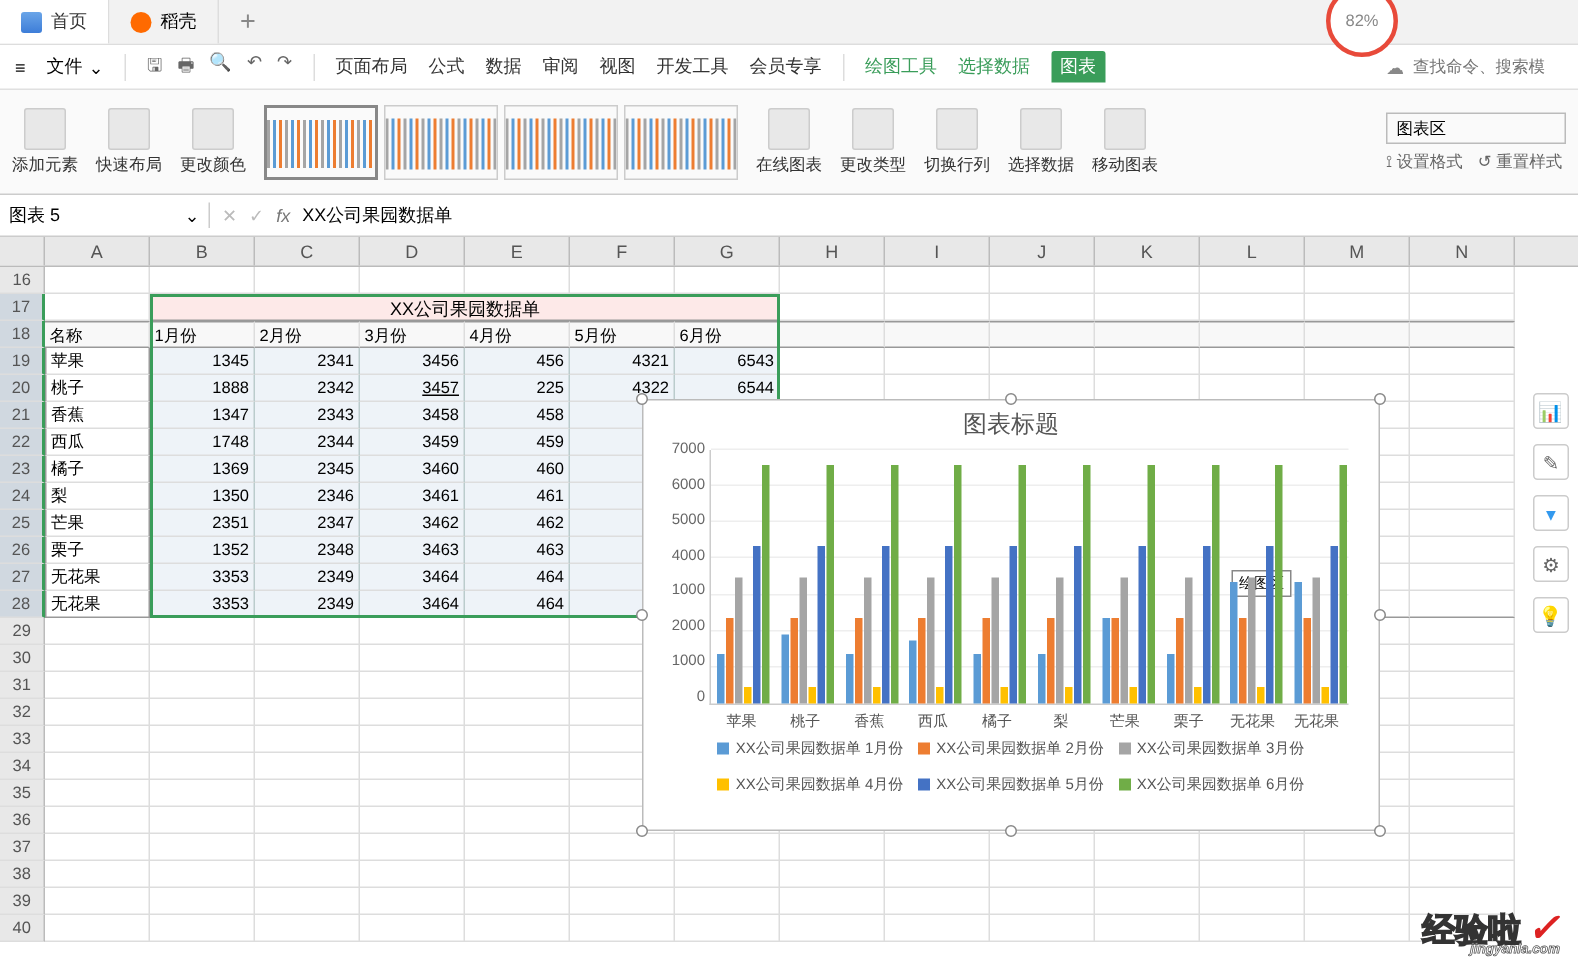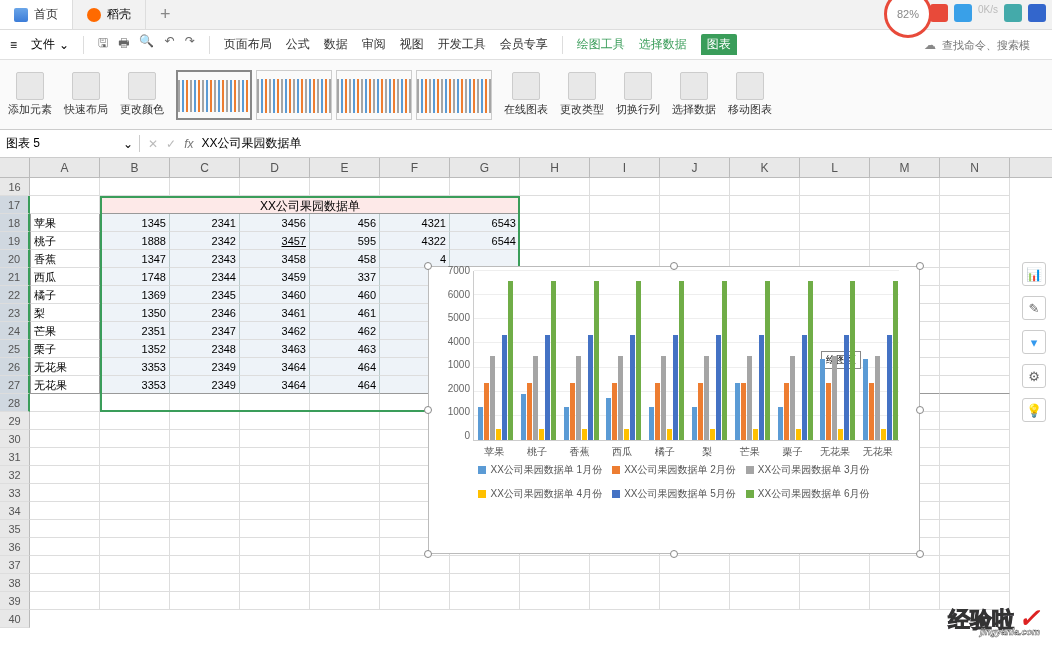--- a/index.html
+++ b/index.html
@@ -110,27 +110,20 @@
   <div class="tab home">
       <span class="icon icon-home"></span>
       <span>首页</span>
     </div>
   <div class="tab docker">
       <span class="icon icon-fire"></span>
       <span>稻壳</span>
     </div>
   <div class="tab-add">+</div>
   <div class="circle-ind">82%</div>
-  <div class="top-icons">
-    <span class="ti" style="background:#e84a3a"></span>
-    <span class="ti" style="background:#39a0e8"></span>
-    <span style="color:#bbb;font-size:10px">0K/s</span>
-    <span class="ti" style="background:#4aa"></span>
-    <span class="ti" style="background:#36c"></span>
-  </div>
 </div>
 
 <div class="menu-bar">
   <span class="menu-btn">≡</span>
   <span class="menu-btn"><span>文件</span> ⌄</span>
   <div class="vdiv"></div>
   <div class="toolbar-icons">
     <span>🖫</span>
     <span>🖶</span>
     <span>🔍</span>
@@ -187,20 +180,27 @@
       <span>切换行列</span>
     </div>
   <div class="ribbon-group">
       <div class="rg-icon"></div>
       <span>选择数据</span>
     </div>
   <div class="ribbon-group">
       <div class="rg-icon"></div>
       <span>移动图表</span>
     </div>
+  <div class="ribbon-right">
+    <div class="box">图表区</div>
+    <div class="btns">
+      <span>⟟ <span>设置格式</span></span>
+      <span>↺ <span>重置样式</span></span>
+    </div>
+  </div>
 </div>
 
 <div class="formula-bar">
   <div class="name-box">
       <span>图表 5</span>
       <span>⌄</span>
     </div>
   <div class="fx-area">
     <span style="color:#bbb">✕</span>
     <span style="color:#bbb">✓</span>
@@ -276,20 +276,36 @@
           <div class="cell a" style="width: 70px;"></div>
           <div class="cell merged" style="width: 420px;">XX公司果园数据单</div>
           <div class="cell" style="width: 70px;"></div>
           <div class="cell" style="width: 70px;"></div>
           <div class="cell" style="width: 70px;"></div>
           <div class="cell" style="width: 70px;"></div>
           <div class="cell" style="width: 70px;"></div>
           <div class="cell" style="width: 70px;"></div>
           <div class="cell" style="width: 70px;"></div>
         </div>
+        <div class="row hdr-row">
+          <div class="cell a" style="width: 70px;">名称</div>
+          <div class="cell" style="width: 70px;">1月份</div>
+          <div class="cell" style="width: 70px;">2月份</div>
+          <div class="cell" style="width: 70px;">3月份</div>
+          <div class="cell" style="width: 70px;">4月份</div>
+          <div class="cell" style="width: 70px;">5月份</div>
+          <div class="cell" style="width: 70px;">6月份</div>
+          <div class="cell" style="width: 70px;"></div>
+          <div class="cell" style="width: 70px;"></div>
+          <div class="cell" style="width: 70px;"></div>
+          <div class="cell" style="width: 70px;"></div>
+          <div class="cell" style="width: 70px;"></div>
+          <div class="cell" style="width: 70px;"></div>
+          <div class="cell" style="width: 70px;"></div>
+        </div>
         <div class="row data-row">
           <div class="cell a" style="width: 70px;">苹果</div>
           <div class="cell d num" style="width: 70px;">1345</div>
           <div class="cell d num" style="width: 70px;">2341</div>
           <div class="cell d num" style="width: 70px;">3456</div>
           <div class="cell d num" style="width: 70px;">456</div>
           <div class="cell d num" style="width: 70px;">4321</div>
           <div class="cell d num" style="width: 70px;">6543</div>
           <div class="cell" style="width: 70px;"></div>
           <div class="cell" style="width: 70px;"></div>
@@ -297,21 +313,21 @@
           <div class="cell" style="width: 70px;"></div>
           <div class="cell" style="width: 70px;"></div>
           <div class="cell" style="width: 70px;"></div>
           <div class="cell" style="width: 70px;"></div>
         </div>
         <div class="row data-row">
           <div class="cell a" style="width: 70px;">桃子</div>
           <div class="cell d num" style="width: 70px;">1888</div>
           <div class="cell d num" style="width: 70px;">2342</div>
           <div class="cell d num" style="width: 70px; text-decoration: underline;">3457</div>
-          <div class="cell d num" style="width: 70px;">595</div>
+          <div class="cell d num" style="width: 70px;">225</div>
           <div class="cell d num" style="width: 70px;">4322</div>
           <div class="cell d num" style="width: 70px;">6544</div>
           <div class="cell" style="width: 70px;"></div>
           <div class="cell" style="width: 70px;"></div>
           <div class="cell" style="width: 70px;"></div>
           <div class="cell" style="width: 70px;"></div>
           <div class="cell" style="width: 70px;"></div>
           <div class="cell" style="width: 70px;"></div>
           <div class="cell" style="width: 70px;"></div>
         </div>
@@ -329,21 +345,21 @@
           <div class="cell" style="width: 70px;"></div>
           <div class="cell" style="width: 70px;"></div>
           <div class="cell" style="width: 70px;"></div>
           <div class="cell" style="width: 70px;"></div>
         </div>
         <div class="row data-row">
           <div class="cell a" style="width: 70px;">西瓜</div>
           <div class="cell d num" style="width: 70px;">1748</div>
           <div class="cell d num" style="width: 70px;">2344</div>
           <div class="cell d num" style="width: 70px;">3459</div>
-          <div class="cell d num" style="width: 70px;">337</div>
+          <div class="cell d num" style="width: 70px;">459</div>
           <div class="cell d num" style="width: 70px;">4</div>
           <div class="cell d num" style="width: 70px;"></div>
           <div class="cell" style="width: 70px;"></div>
           <div class="cell" style="width: 70px;"></div>
           <div class="cell" style="width: 70px;"></div>
           <div class="cell" style="width: 70px;"></div>
           <div class="cell" style="width: 70px;"></div>
           <div class="cell" style="width: 70px;"></div>
           <div class="cell" style="width: 70px;"></div>
         </div>
@@ -641,20 +657,21 @@
 
   <div class="chart-overlay">
     <div class="handle h-tl"></div>
     <div class="handle h-tr"></div>
     <div class="handle h-bl"></div>
     <div class="handle h-br"></div>
     <div class="handle h-tm"></div>
     <div class="handle h-bm"></div>
     <div class="handle h-ml"></div>
     <div class="handle h-mr"></div>
+    <div class="chart-title">图表标题</div>
     <div class="plot-area" id="plot-area">
       <div class="yticks" id="yticks">
           <div>7000</div>
           <div>6000</div>
           <div>5000</div>
           <div>4000</div>
           <div>1000</div>
           <div>2000</div>
           <div>1000</div>
           <div>0</div>

